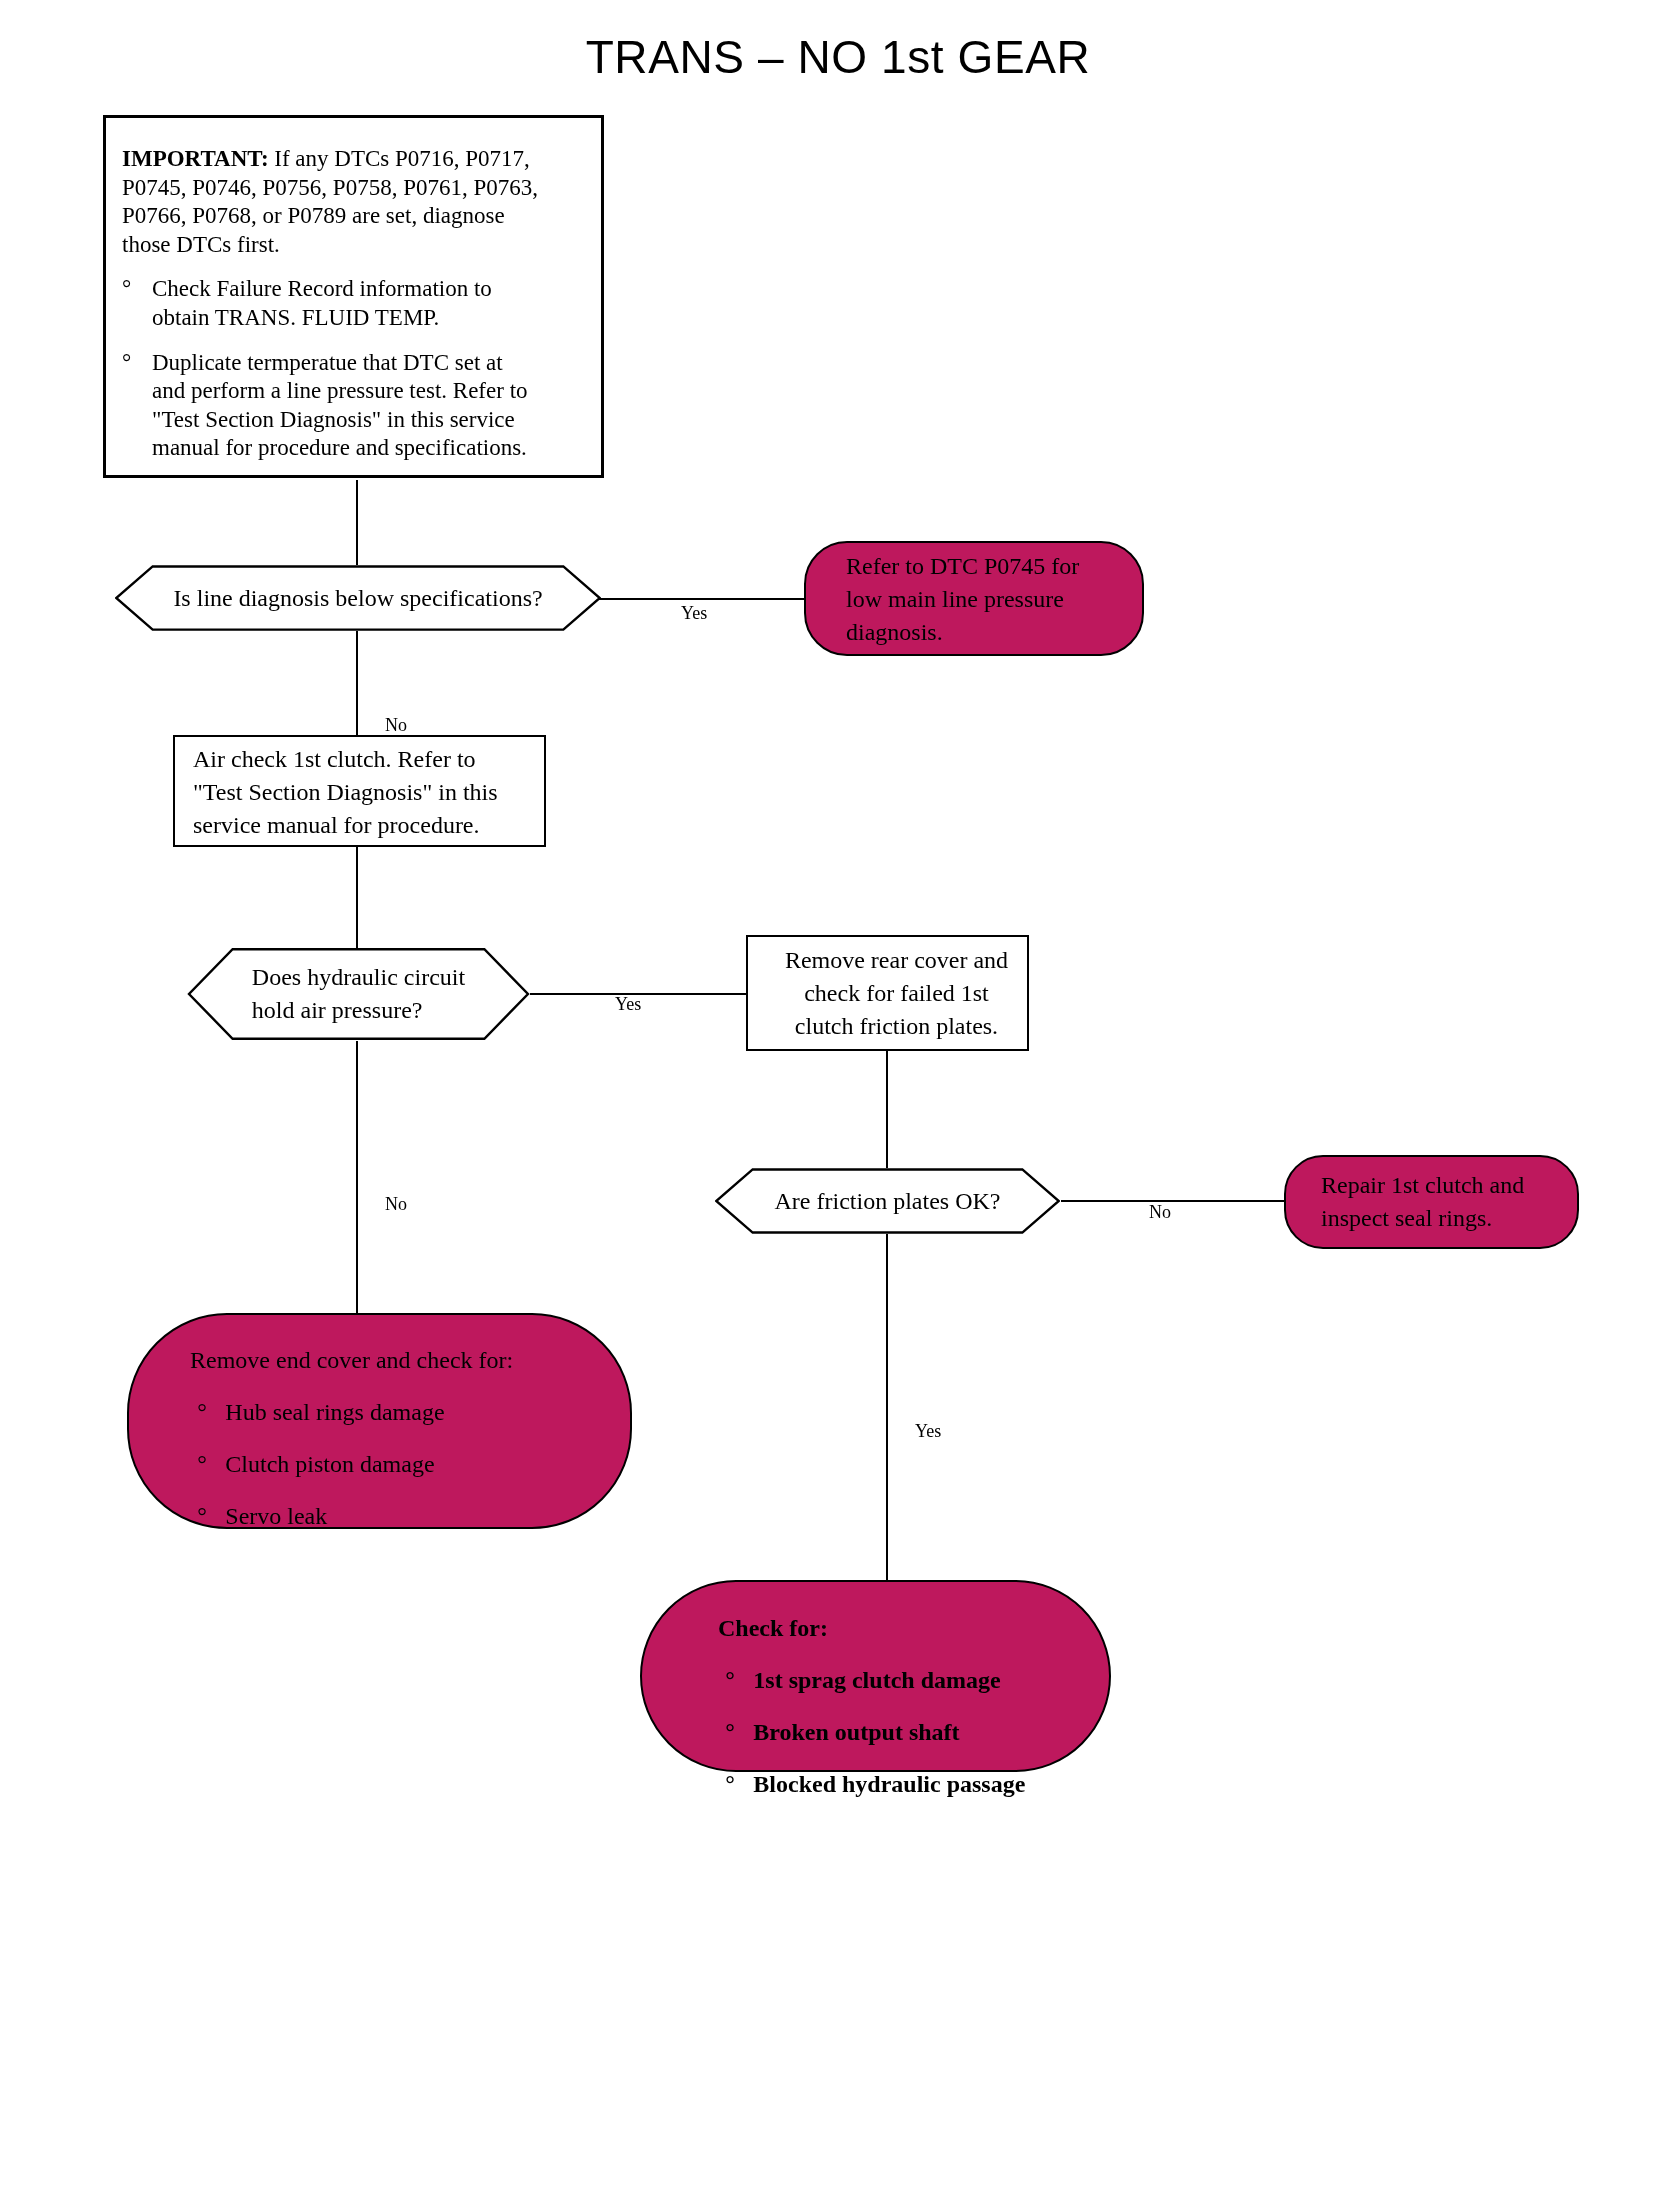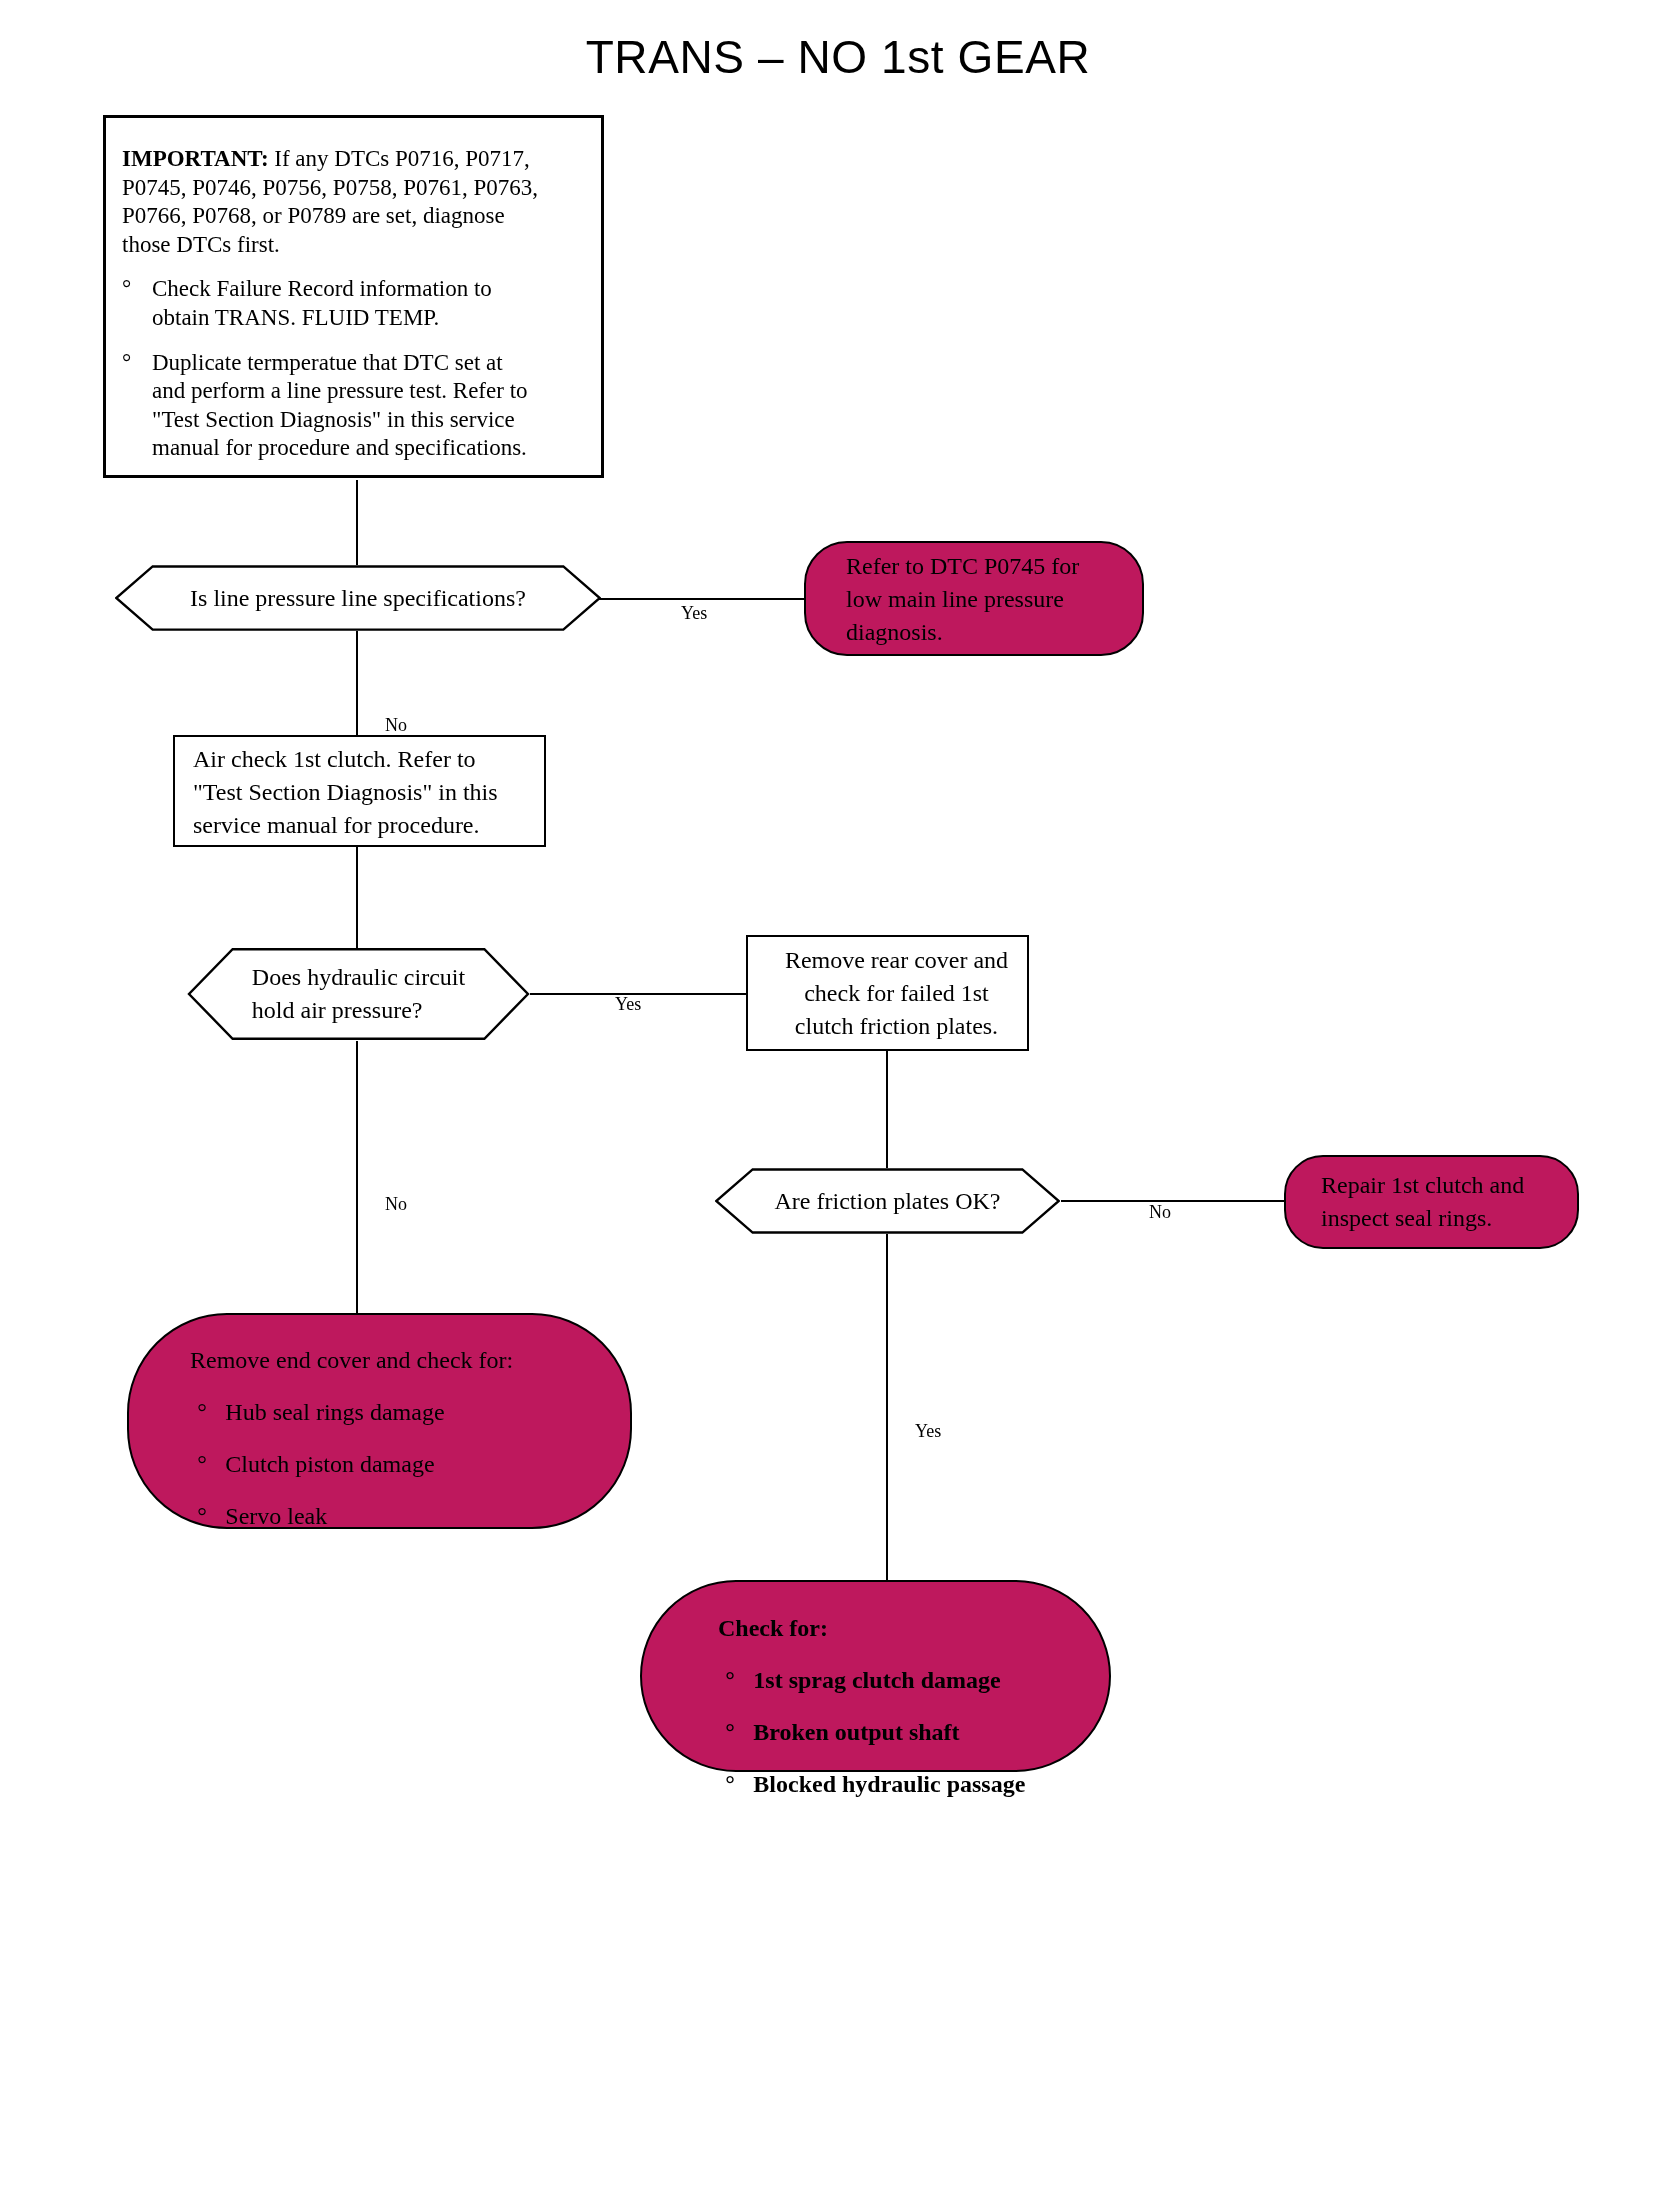--- a/index.html
+++ b/index.html
@@ -134,21 +134,21 @@
 manual for procedure and specifications.</span>
     </div>
   </div>
 
   <div class="connector" style="left:356px; top:480px; width:2.4px; height:85px;"></div>
 
   <div class="hex" style="left:115px; top:565px; width:486px; height:66px;">
     <svg width="486" height="66" viewBox="0 0 800 108">
       <polygon points="62,2 738,2 798,54 738,106 62,106 2,54" fill="#ffffff" stroke="#000000" stroke-width="4"></polygon>
     </svg>
-    <div class="hex-label flow-text">Is line pressure line specifications?</div>
+    <div class="hex-label flow-text">Is line diagnosis below specifications?</div>
   </div>
 
   <div class="connector" style="left:599px; top:598px; width:205px; height:2.4px;"></div>
   <div class="edge-label" style="left:681px; top:563px;">Yes</div>
 
   <div class="round-box flow-text" style="left:804px; top:541px; width:340px; height:115px; border-radius:43px; padding:7.3px 0 0 40px;">Refer to DTC P0745 for
 low main line pressure
 diagnosis.</div>
 
   <div class="connector" style="left:356px; top:631px; width:2.4px; height:105px;"></div>

